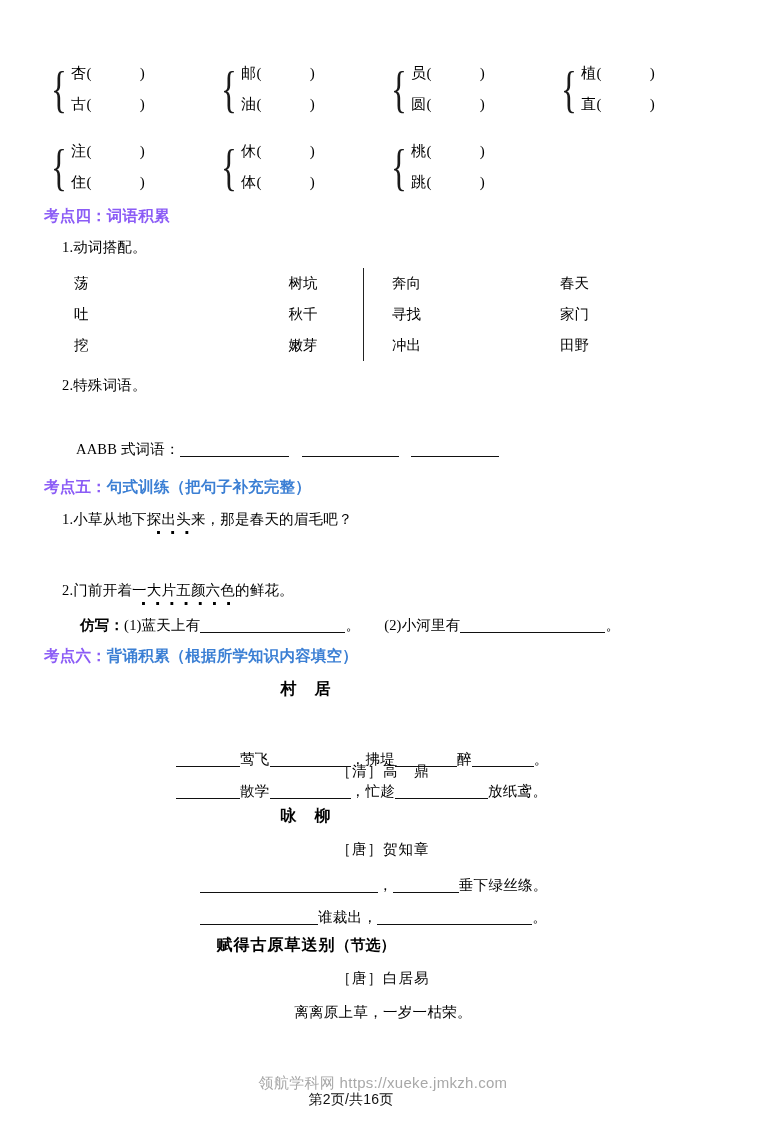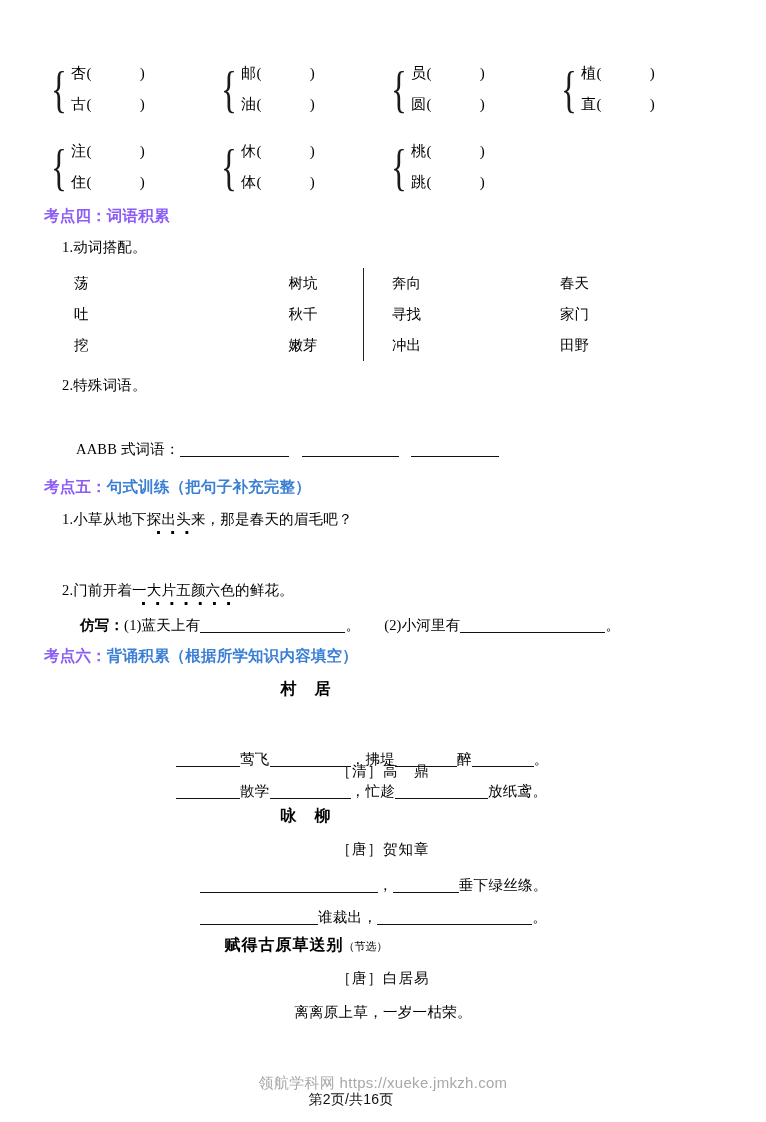--- a/index.html
+++ b/index.html
@@ -328,21 +328,21 @@
 
   <div class="poem-line" style="left:200px; top:876px;">
     <span class="blank" style="width:178px;"></span><span>，</span><span class="blank" style="width:66px;"></span><span>垂下绿丝绦。</span>
   </div>
 
   <div class="poem-line" style="left:200px; top:908px;">
     <span class="blank" style="width:118px;"></span><span>谁裁出，</span><span class="blank" style="width:155px;"></span><span>。</span>
   </div>
 
   <div class="poem-title" style="top:935px;">
-    <span>赋得古原草送别</span><span style="font-size:11px;font-weight:normal;letter-spacing:0;">（节选）</span>
+    <span>赋得古原草送别</span><span style="font-size:15px;font-weight:bold;letter-spacing:0;">（节选）</span>
   </div>
   <div class="poem-author" style="top:969px;">［唐］白居易</div>
   <div class="poem-author" style="top:1003px; letter-spacing:0.3px;">离离原上草，一岁一枯荣。</div>
 
 
   <div class="watermark" style="top:1074px;">领航学科网 https://xueke.jmkzh.com</div>
   <div class="pagenum" style="top:1091px;">第2页/共16页</div>
 
 </div>
 

